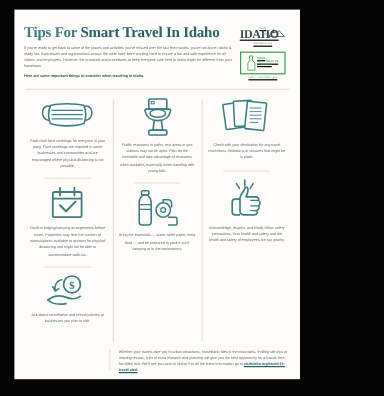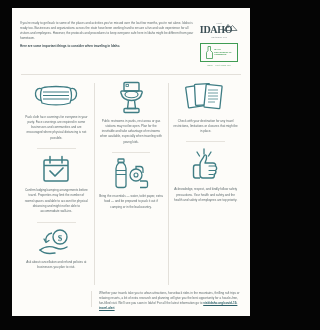--- a/index.html
+++ b/index.html
@@ -30,21 +30,21 @@
     font-size:3.05px;line-height:1.62;
     color:#5e6a6d;margin:0 0 3.2px 0;
     text-align:left;
   }
   .intro-bold{
     font-size:3.1px;line-height:1.5;color:#3a4b50;
     font-weight:700;margin:0;
   }
   .head-right{
     width:42px;display:flex;flex-direction:column;
-    align-items:center;padding-top:1px;
+    align-items:center;padding-top:1px;text-decoration:underline;
   }
   
   .logo-idaho{width:40px;text-align:center;}
   .logo-visit{font-size:2.4px;color:#6d7a7d;letter-spacing:.3px;margin-bottom:0px;}
   .logo-word{
     font-family:"Liberation Serif", serif;
     font-size:10px;font-weight:700;color:#3c4f55;
     line-height:.95;letter-spacing:-.3px;
   }
   .logo-url{font-size:2.2px;color:#7d888b;margin-top:1px;letter-spacing:.2px;}
@@ -100,20 +100,21 @@
   .foot .url{color:#2b5f68;font-weight:700;}
   svg{display:block;}
 </style>
 </head>
 <body>
 
 <div class="frame">
 
   <div class="header">
     <div class="head-left">
+      <h1 class="title"><span>Tips For </span><span class="bold">Smart Travel In Idaho</span></h1>
       <p class="intro">If you're ready to get back to some of the places and activities you've missed over the last few months, you're not alone. Idaho is ready too. Businesses and organizations across the state have been working hard to ensure a fun and safe experience for all visitors and employees. However, the protocols and procedures to keep everyone safe here in Idaho might be different from your hometown.</p>
       <p class="intro-bold">Here are some important things to consider when traveling in Idaho.</p>
     </div>
 
     <div class="head-right">
 
       <div class="logo-idaho">
         <div class="logo-visit">visit</div>
         <div style="display:flex;align-items:flex-start;justify-content:center;">
           <span class="logo-word">IDAHO</span>

